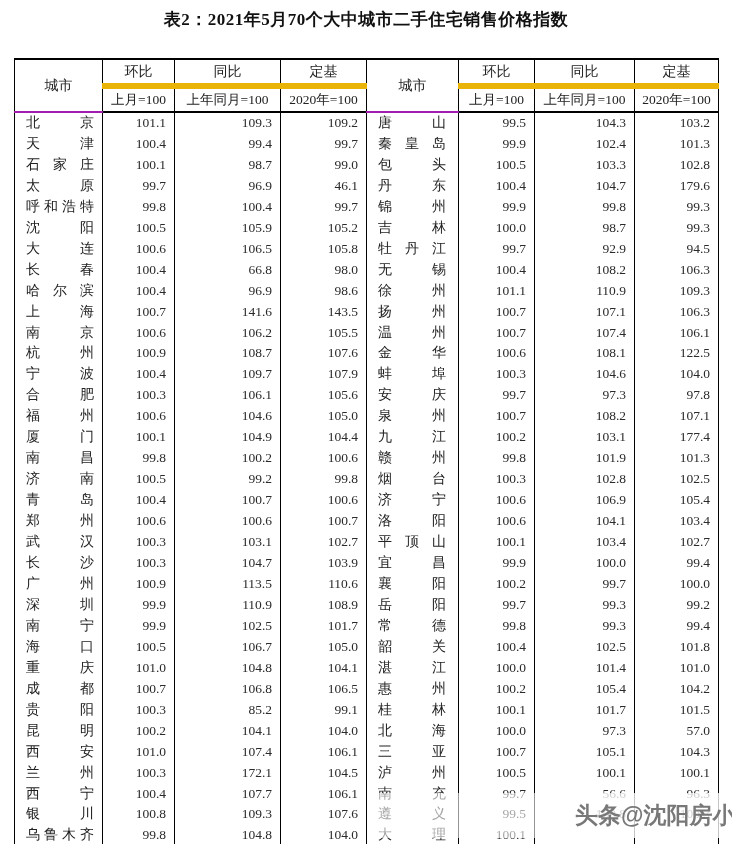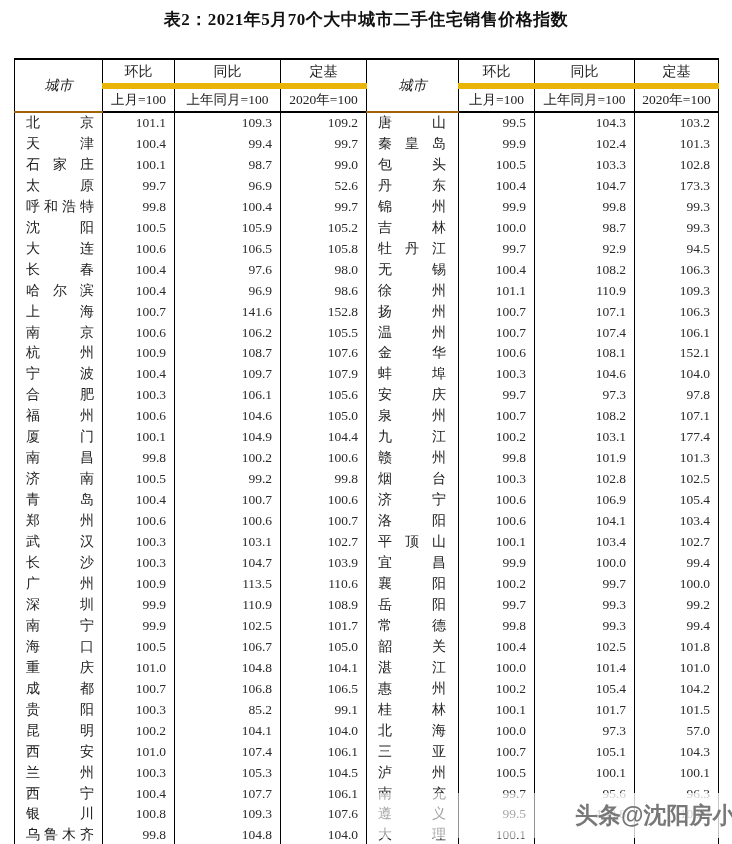--- a/index.html
+++ b/index.html
@@ -33,21 +33,21 @@
     border-right: 1px solid #000;
     font-weight: normal;
     padding: 0;
     overflow: hidden;
     white-space: nowrap;
   }
   thead th { text-align: center; color: #222; }
   thead tr.h1 th { height: 23px; font-size: 14px; }
   thead tr.h1 th.grp { border-bottom: 6px solid #eab308; margin-left: 32px; }
   thead tr.h2 th { height: 22px; font-size: 13.5px; border-bottom: 2px solid #000; margin-left: 40px; }
-  thead th.city-h { border-bottom: 2px solid #a16207; font-size: 14px; font-style: italic; }
+  thead th.city-h { border-bottom: 2px solid #a21caf; font-size: 14px; }
   tbody td { height: 20.95px; line-height: 20.95px; font-size: 13.5px; color: #2a2a2a; }
   td.val { text-align: right; padding-right: 8px; }
   td.city { padding-left: 11px; }
   .cityname {
     display: inline-block;
     width: 68px;
     text-align: justify;
     text-align-last: justify;
     font-size: 14px;
     color: #222;
@@ -160,27 +160,27 @@
       <td class="val">103.3</td>
       <td class="val">102.8</td>
     </tr>
 
     <tr>
       <td class="city">
         <span class="cityname">太原</span>
       </td>
       <td class="val">99.7</td>
       <td class="val">96.9</td>
-      <td class="val">52.6</td>
+      <td class="val">46.1</td>
       <td class="city">
         <span class="cityname">丹东</span>
       </td>
       <td class="val">100.4</td>
       <td class="val">104.7</td>
-      <td class="val">173.3</td>
+      <td class="val">179.6</td>
     </tr>
 
     <tr>
       <td class="city">
         <span class="cityname">呼和浩特</span>
       </td>
       <td class="val">99.8</td>
       <td class="val">100.4</td>
       <td class="val">99.7</td>
       <td class="city">
@@ -219,21 +219,21 @@
       <td class="val">99.7</td>
       <td class="val">92.9</td>
       <td class="val">94.5</td>
     </tr>
 
     <tr>
       <td class="city">
         <span class="cityname">长春</span>
       </td>
       <td class="val">100.4</td>
-      <td class="val">97.6</td>
+      <td class="val">66.8</td>
       <td class="val">98.0</td>
       <td class="city">
         <span class="cityname">无锡</span>
       </td>
       <td class="val">100.4</td>
       <td class="val">108.2</td>
       <td class="val">106.3</td>
     </tr>
 
     <tr>
@@ -250,21 +250,21 @@
       <td class="val">110.9</td>
       <td class="val">109.3</td>
     </tr>
 
     <tr>
       <td class="city">
         <span class="cityname">上海</span>
       </td>
       <td class="val">100.7</td>
       <td class="val">141.6</td>
-      <td class="val">152.8</td>
+      <td class="val">143.5</td>
       <td class="city">
         <span class="cityname">扬州</span>
       </td>
       <td class="val">100.7</td>
       <td class="val">107.1</td>
       <td class="val">106.3</td>
     </tr>
 
     <tr>
       <td class="city">
@@ -286,21 +286,21 @@
         <span class="cityname">杭州</span>
       </td>
       <td class="val">100.9</td>
       <td class="val">108.7</td>
       <td class="val">107.6</td>
       <td class="city">
         <span class="cityname">金华</span>
       </td>
       <td class="val">100.6</td>
       <td class="val">108.1</td>
-      <td class="val">152.1</td>
+      <td class="val">122.5</td>
     </tr>
 
     <tr>
       <td class="city">
         <span class="cityname">宁波</span>
       </td>
       <td class="val">100.4</td>
       <td class="val">109.7</td>
       <td class="val">107.9</td>
       <td class="city">
@@ -579,42 +579,42 @@
       <td class="val">100.7</td>
       <td class="val">105.1</td>
       <td class="val">104.3</td>
     </tr>
 
     <tr>
       <td class="city">
         <span class="cityname">兰州</span>
       </td>
       <td class="val">100.3</td>
-      <td class="val">105.3</td>
+      <td class="val">172.1</td>
       <td class="val">104.5</td>
       <td class="city">
         <span class="cityname">泸州</span>
       </td>
       <td class="val">100.5</td>
       <td class="val">100.1</td>
       <td class="val">100.1</td>
     </tr>
 
     <tr>
       <td class="city">
         <span class="cityname">西宁</span>
       </td>
       <td class="val">100.4</td>
       <td class="val">107.7</td>
       <td class="val">106.1</td>
       <td class="city">
         <span class="cityname">南充</span>
       </td>
       <td class="val">99.7</td>
-      <td class="val">95.6</td>
+      <td class="val">56.6</td>
       <td class="val">96.3</td>
     </tr>
 
     <tr>
       <td class="city">
         <span class="cityname">银川</span>
       </td>
       <td class="val">100.8</td>
       <td class="val">109.3</td>
       <td class="val">107.6</td>

